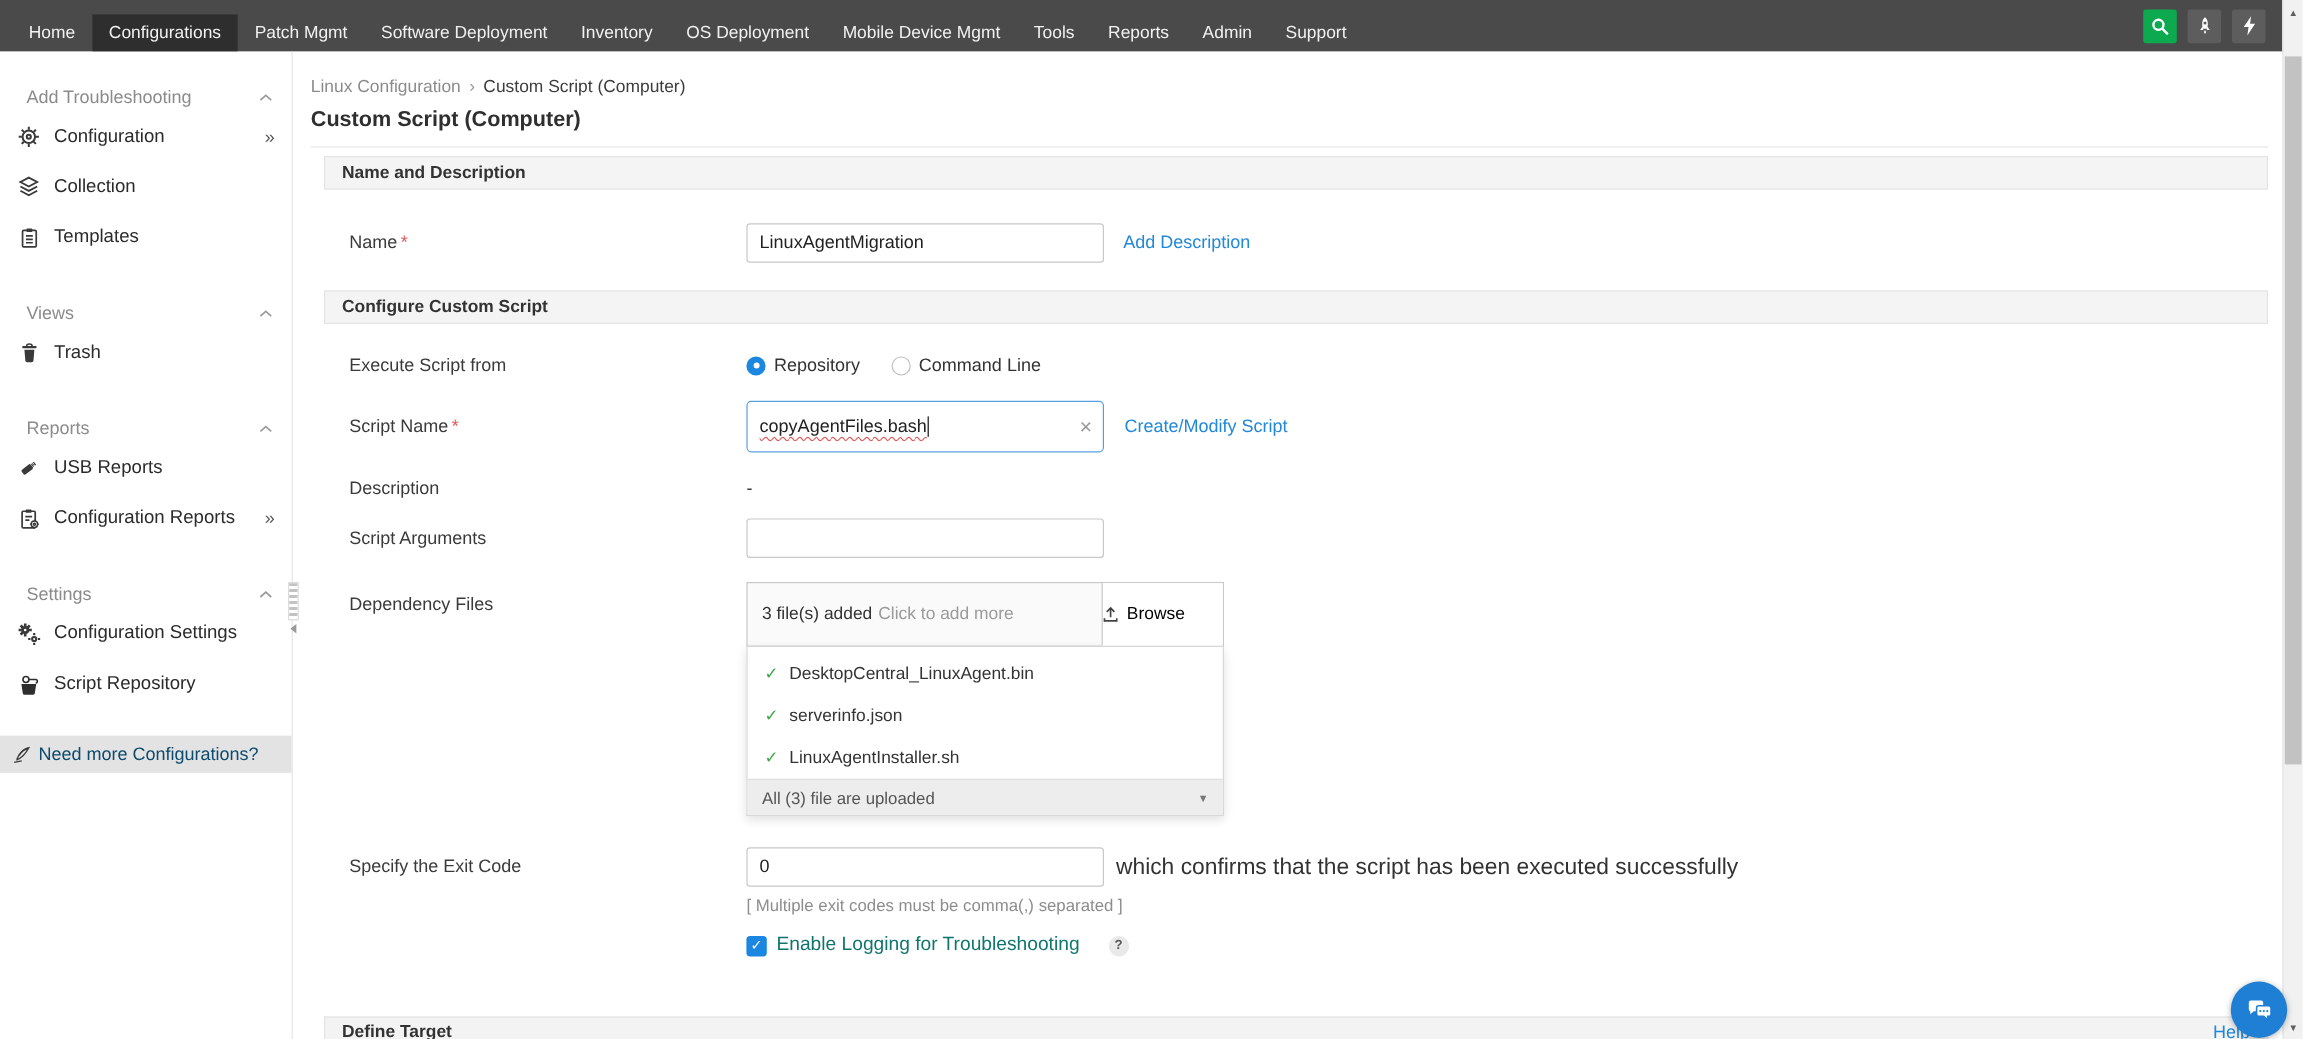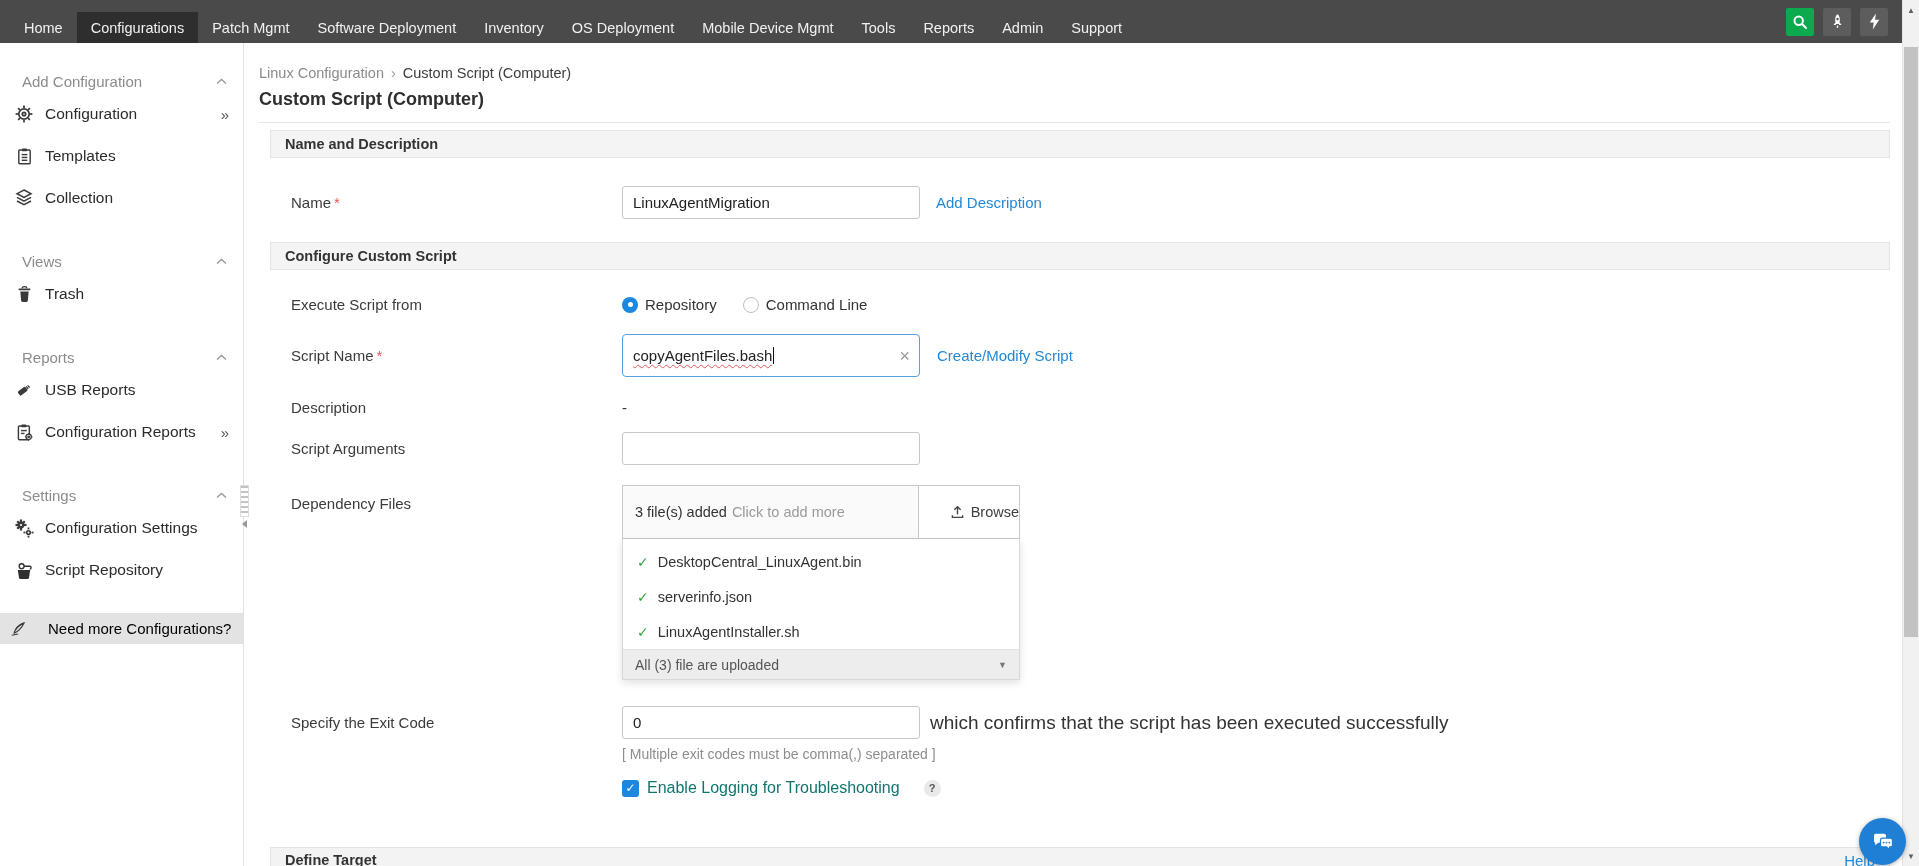--- a/index.html
+++ b/index.html
@@ -17,21 +17,21 @@
   .nav-icon-btn{width:28px;height:28px;border-radius:2px;background:#5d5d5d;display:flex;align-items:center;justify-content:center;cursor:pointer;}
   .nav-icon-btn.search{background:#0ca94f;}
   
   .sidebar{position:absolute;left:0;top:43px;width:244px;bottom:0;background:#fff;border-right:1px solid #e2e2e2;box-sizing:border-box;}
   .side-header{display:flex;align-items:center;margin:30px 16px 0 22px;color:#8b8b8b;font-size:15px;height:24px;}
   .side-header:first-child{margin-top:26px;}
   .side-header .chev{margin-left:auto;display:flex;}
   .side-item{display:flex;align-items:center;gap:11px;padding:0 14px;height:42px;font-size:15.5px;color:#2b2b2b;cursor:pointer;}
   .side-item .icon{width:20px;height:20px;display:flex;align-items:center;justify-content:center;flex-shrink:0;}
   .side-item .more{margin-left:auto;color:#555;font-size:15px;}
-  .side-footer{height:31px;margin-top:22px;background:#e3e3e3;display:flex;align-items:center;gap:20px;padding:0 10px;font-size:15px;color:#000000;cursor:pointer;}
+  .side-footer{height:31px;margin-top:22px;background:#e3e3e3;display:flex;align-items:center;gap:4px;padding:0 10px;font-size:15px;color:#0c4a6e;cursor:pointer;}
   
   .grip{position:absolute;left:239px;top:485px;width:10px;z-index:5;}
   .grip .bars{width:7px;height:30px;margin:0 auto;background:repeating-linear-gradient(#c3c3c3 0 2px,#ffffff 2px 5px);border:1px solid #ddd;}
   .grip .arrow{width:0;height:0;margin:3px auto 0;border-top:4px solid transparent;border-bottom:4px solid transparent;border-right:5px solid #9a9a9a;}
   
   .main{position:absolute;left:244px;top:43px;right:17px;bottom:0;background:#fff;overflow:hidden;padding:0 12px 0 15px;}
   .breadcrumb{margin-top:22px;font-size:14.5px;color:#8b8b8b;display:flex;gap:7px;align-items:center;}
   .breadcrumb .crumb-link{color:#8b8b8b;cursor:pointer;}
   .breadcrumb .sep{color:#9a9a9a;}
   .breadcrumb .current{color:#3c3c3c;}
@@ -57,21 +57,21 @@
   .script-text{font-size:15px;color:#222;text-decoration:underline wavy #e05b5b 1px;text-underline-offset:3px;}
   .caret{width:1px;height:17px;background:#111;margin-left:1px;}
   .clear-x{margin-left:auto;color:#999;font-size:18px;line-height:1;cursor:pointer;}
   
   .dep-row{align-items:flex-start;}
   .dep-row .row-label{margin-top:10px;}
   .dep-box{width:398px;box-sizing:border-box;border:1px solid #c9c9c9;display:flex;height:54px;background:#fafafa;}
   .dep-count{flex:1;display:flex;align-items:center;padding:0 12px;font-size:14.5px;cursor:pointer;white-space:nowrap;}
   .dep-count .count{color:#333;}
   .dep-count .more-hint{color:#9a9a9a;margin-left:5px;}
-  .browse-btn{width:100px;border-left:1px solid #c9c9c9;background:#fff;display:flex;align-items:center;justify-content:flex-end;gap:7px;font-size:14.5px;color:#404040;cursor:pointer;}
+  .browse-btn{width:100px;border-left:1px solid #c9c9c9;background:#fff;display:flex;align-items:center;justify-content:flex-start;gap:7px;font-size:14.5px;color:#000000;cursor:pointer;}
   .dep-panel{width:398px;box-sizing:border-box;border:1px solid #d8d8d8;border-top:none;box-shadow:0 3px 8px rgba(0,0,0,.12);background:#fff;padding-top:5px;}
   .dep-file{display:flex;align-items:center;height:35px;padding-left:14px;font-size:14.5px;color:#333;gap:9px;}
   .dep-check{color:#3aa845;font-size:14px;}
   .dep-footer{height:29px;background:#ededed;border-top:1px solid #e0e0e0;display:flex;align-items:center;padding:0 12px;font-size:14px;color:#555;cursor:pointer;}
   .dep-footer .arrow{margin-left:auto;color:#777;font-size:9px;}
   .exit-confirm{margin-left:10px;font-size:19px;color:#333;text-align:right;}
   .exit-note{margin-left:363px;margin-top:7px;color:#8d8d8d;font-size:14px;}
   
   .define-bar{position:absolute;top:804px;left:26px;right:12px;height:26px;background:#f3f3f3;border:1px solid #e4e4e4;display:flex;align-items:center;padding:0 14px;font-size:14.5px;color:#333;font-weight:600;box-sizing:border-box;}
   .define-bar .link{margin-left:auto;font-weight:400;}
@@ -140,21 +140,21 @@
             <polygon points="8.5,0.5 2,10 6.2,10 5.2,17.5 12,7.2 7.6,7.2" fill="#fff"></polygon>
           </svg>
       </span>
     </div>
   </div>
 </div>
 
 <div class="sidebar">
 
   <div class="side-header">
-    <span>Add Configuration</span>
+    <span>Add Troubleshooting</span>
     <span class="chev">
         <svg width="11" height="7" viewBox="0 0 11 7">
           <polyline points="1,5.5 5.5,1.5 10,5.5" fill="none" stroke="#9a9a9a" stroke-width="1.4"></polyline>
         </svg>
       </span>
   </div>
   <div class="side-item">
     <span class="icon">
       <svg width="20" height="20" viewBox="0 0 20 20">
           <g stroke="#3a3a3a" stroke-width="1.7" fill="none">
@@ -169,43 +169,43 @@
             <line x1="4.1" y1="15.9" x2="5.9" y2="14.1"></line>
             <line x1="15.9" y1="15.9" x2="14.1" y2="14.1"></line>
           </g>
         </svg>
     </span>
     <span>Configuration</span>
     <span class="more">»</span>
   </div>
   <div class="side-item">
     <span class="icon">
+      <svg width="20" height="20" viewBox="0 0 20 20">
+          <g stroke="#3a3a3a" stroke-width="1.5" fill="none">
+            <path d="M10 2 L17 5.7 L10 9.4 L3 5.7 Z"></path>
+            <path d="M3 9.4 L10 13.1 L17 9.4"></path>
+            <path d="M3 13 L10 16.7 L17 13"></path>
+          </g>
+        </svg>
+    </span>
+    <span>Collection</span>
+  </div>
+  <div class="side-item">
+    <span class="icon">
       <svg width="19" height="19" viewBox="0 0 20 20">
           <g stroke="#3a3a3a" stroke-width="1.5" fill="none">
             <rect x="4" y="3.2" width="12" height="14.5" rx="1"></rect>
             <line x1="7" y1="8" x2="13" y2="8"></line>
             <line x1="7" y1="11" x2="13" y2="11"></line>
             <line x1="7" y1="14" x2="13" y2="14"></line>
           </g>
           <rect x="7.5" y="1.6" width="5" height="3" rx="0.6" fill="#3a3a3a"></rect>
         </svg>
     </span>
     <span>Templates</span>
-  </div>
-  <div class="side-item">
-    <span class="icon">
-      <svg width="20" height="20" viewBox="0 0 20 20">
-          <g stroke="#3a3a3a" stroke-width="1.5" fill="none">
-            <path d="M10 2 L17 5.7 L10 9.4 L3 5.7 Z"></path>
-            <path d="M3 9.4 L10 13.1 L17 9.4"></path>
-            <path d="M3 13 L10 16.7 L17 13"></path>
-          </g>
-        </svg>
-    </span>
-    <span>Collection</span>
   </div>
 
   <div class="side-header">
     <span>Views</span>
     <span class="chev">
         <svg width="11" height="7" viewBox="0 0 11 7">
           <polyline points="1,5.5 5.5,1.5 10,5.5" fill="none" stroke="#9a9a9a" stroke-width="1.4"></polyline>
         </svg>
       </span>
   </div>

